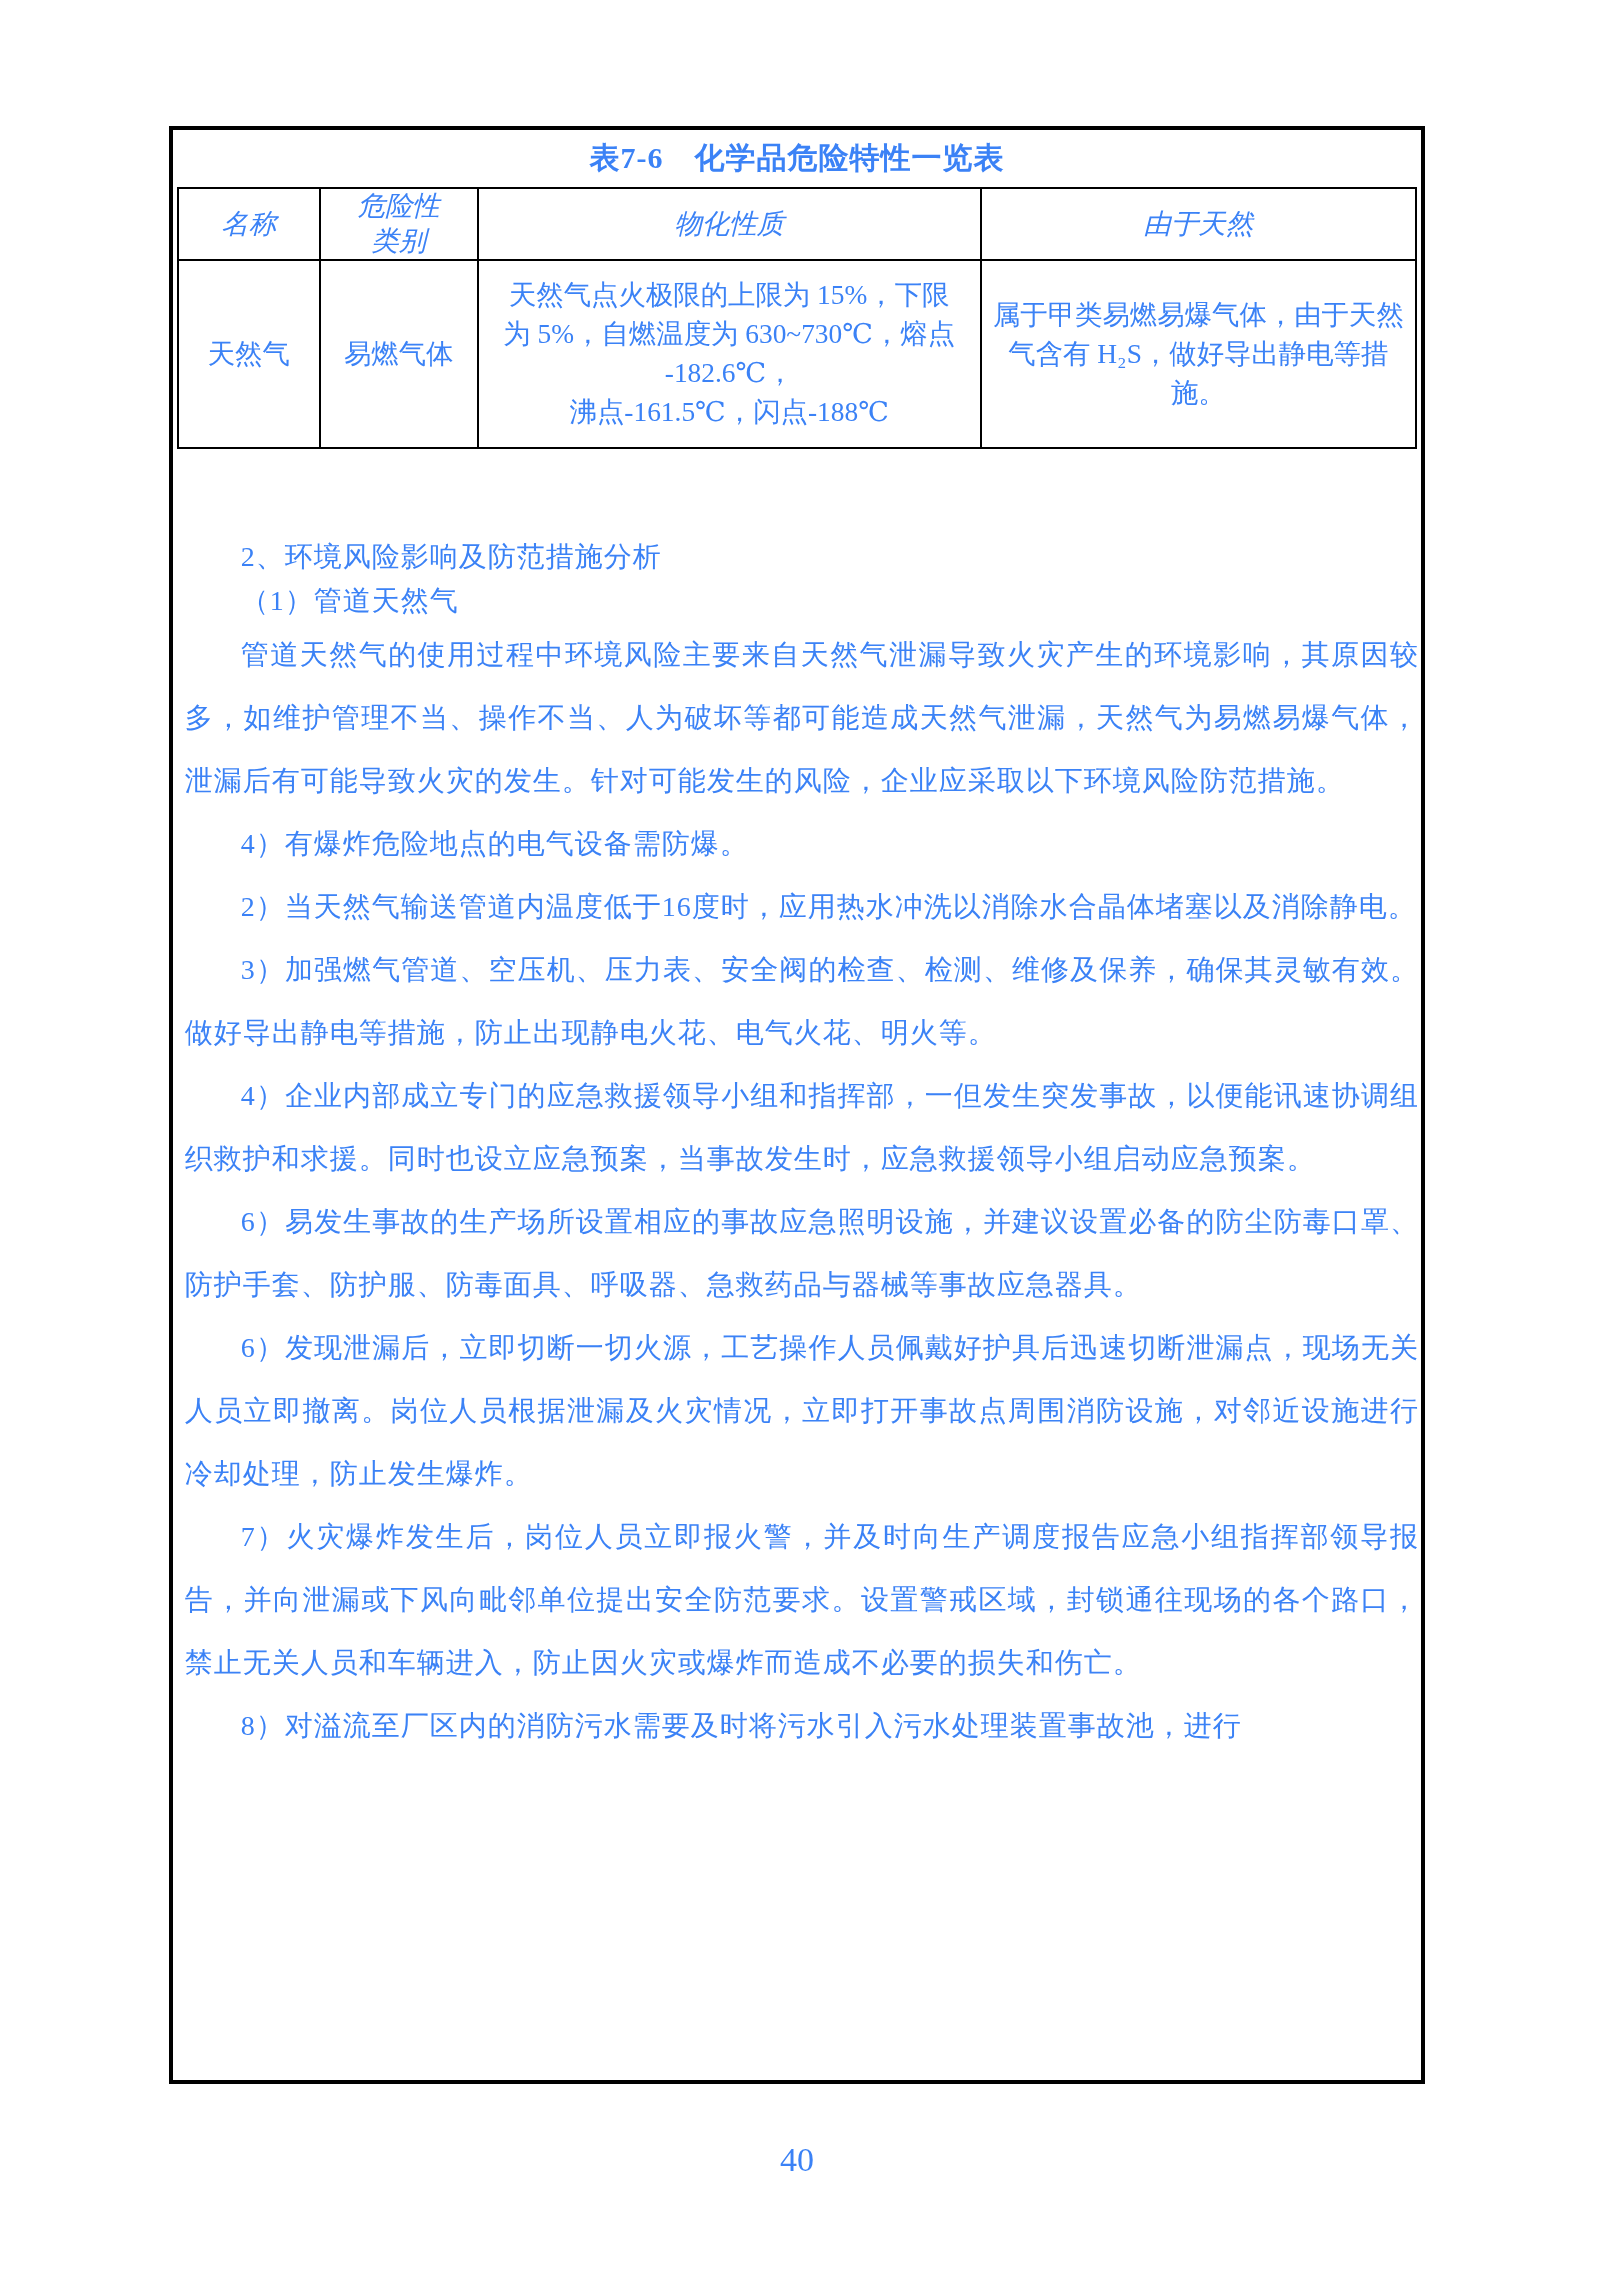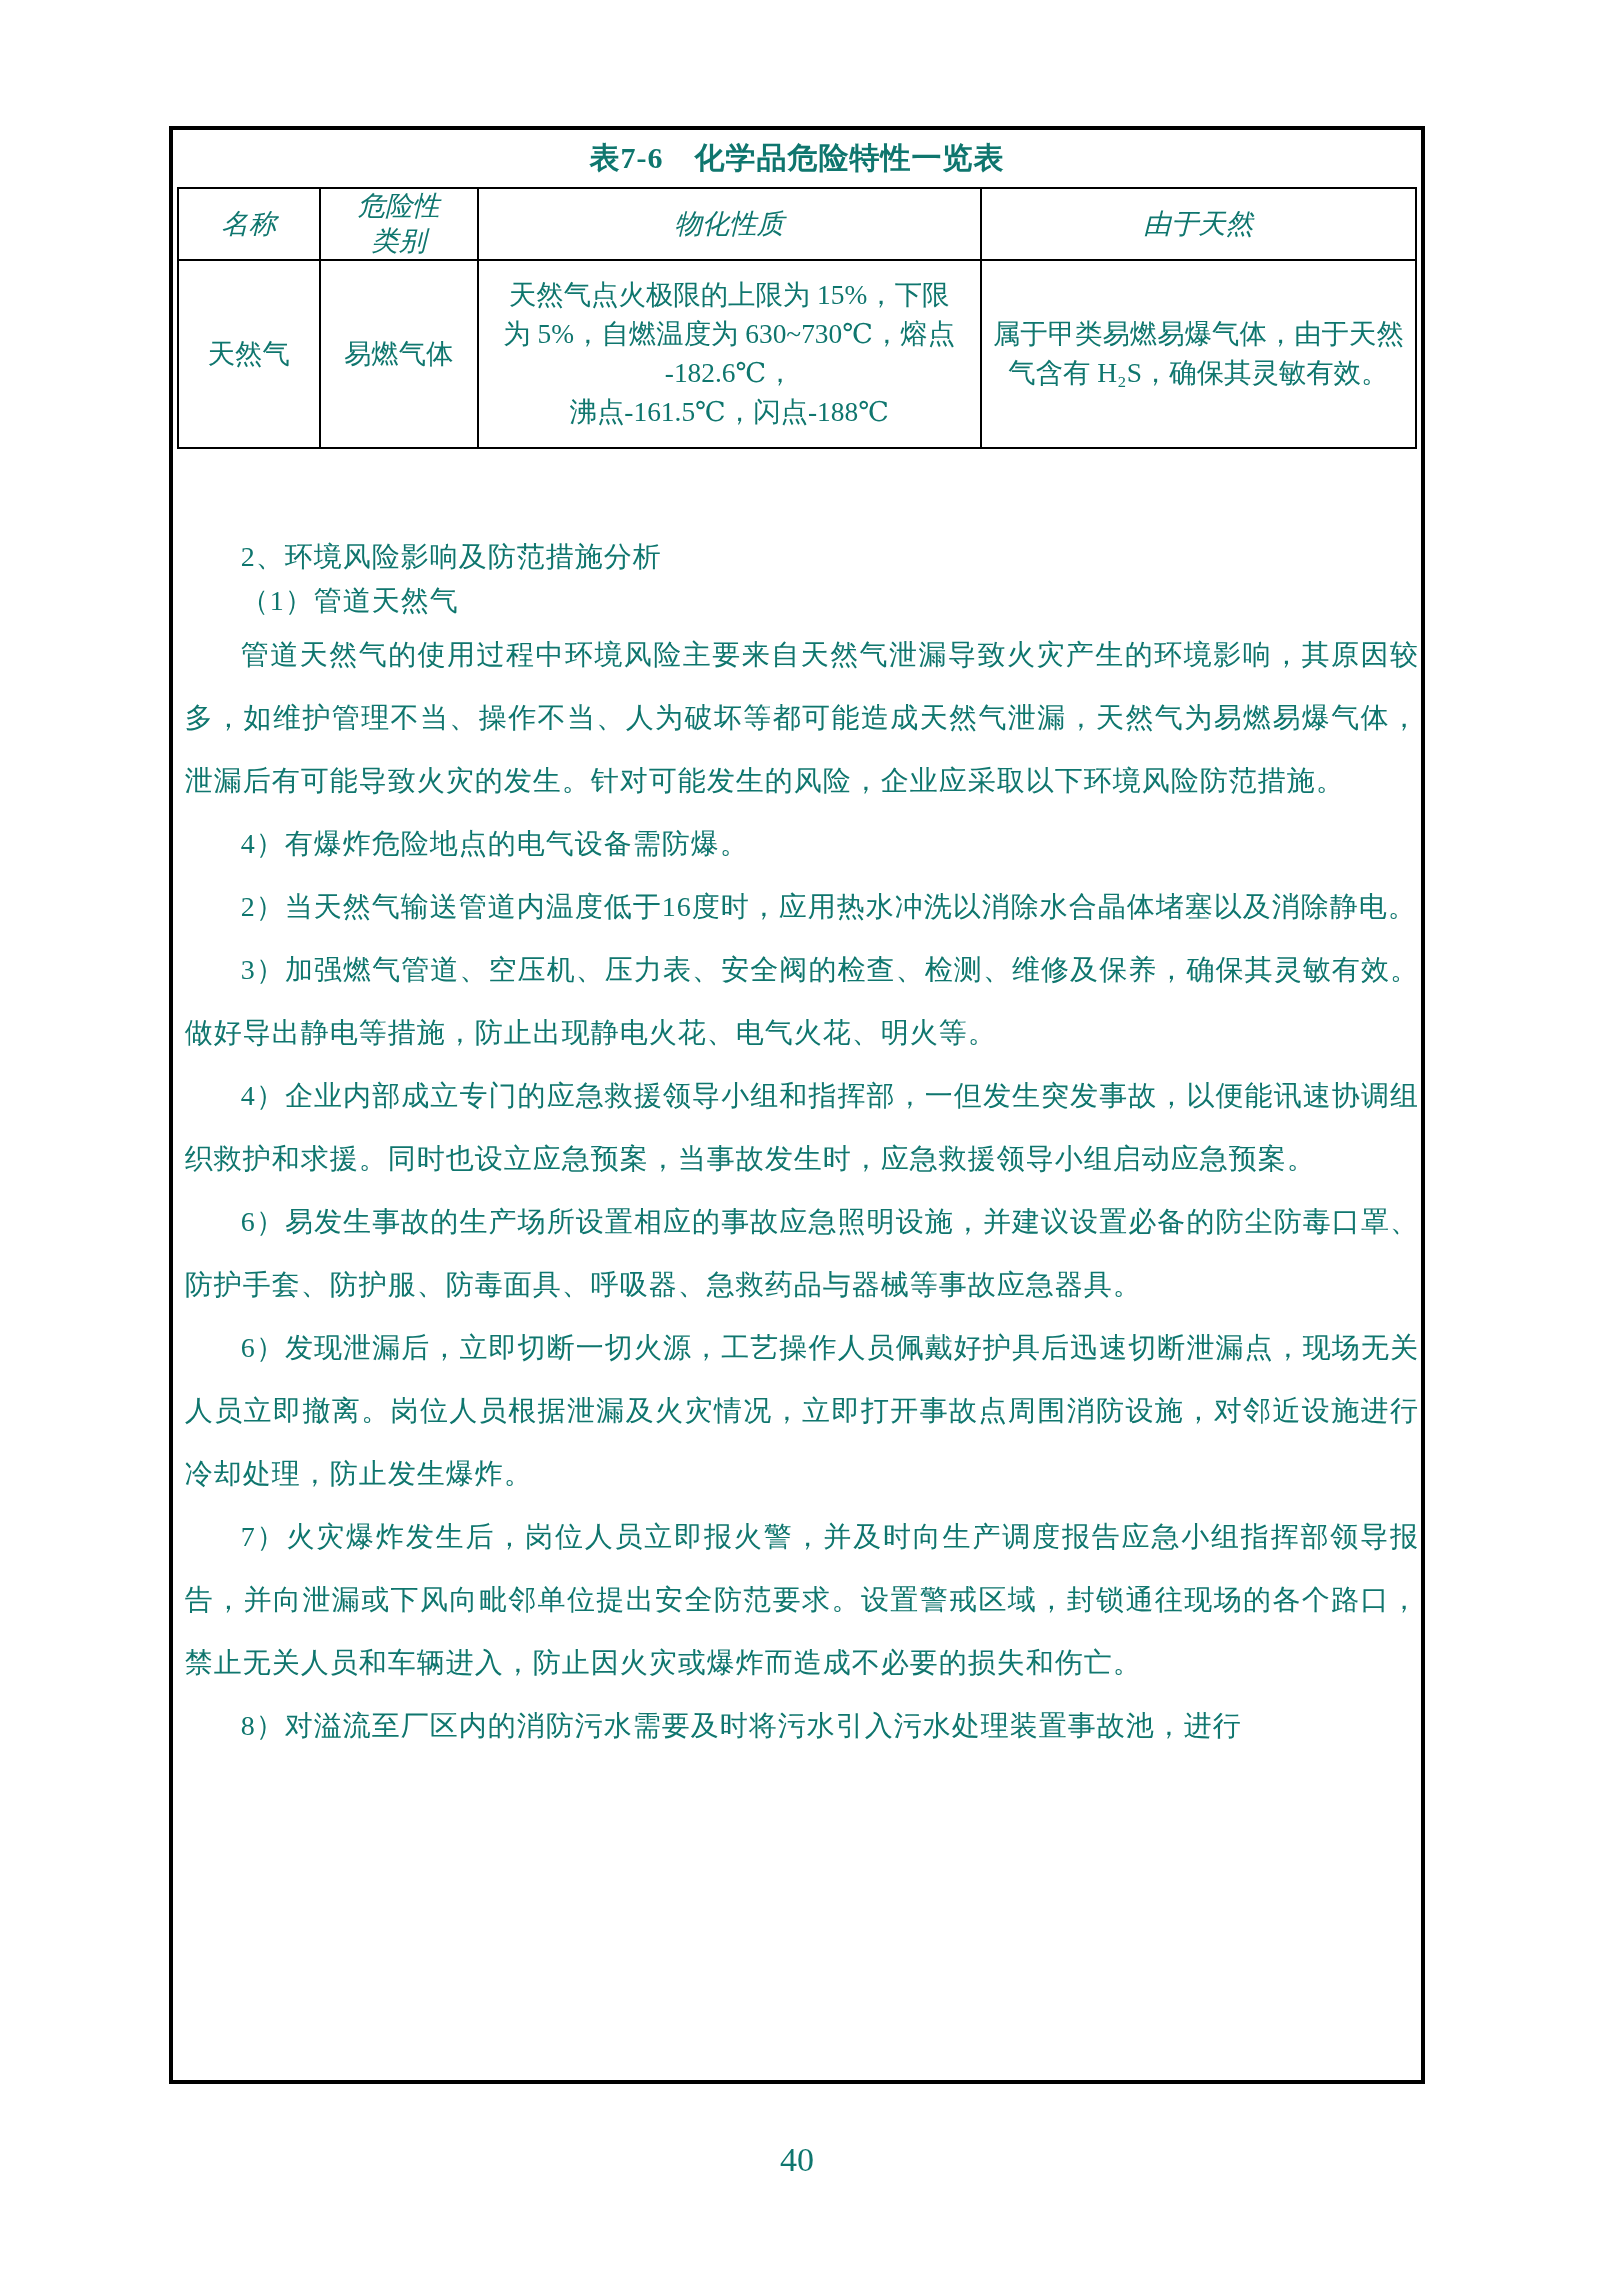--- a/index.html
+++ b/index.html
@@ -1,20 +1,20 @@
 <!DOCTYPE html>
 <html lang="zh"><head>
 <meta charset="utf-8">
 <style>
   html,body { margin:0; padding:0; background:#ffffff; }
   .page {
     position:relative;
     width:1621px; height:2293px;
     background:#ffffff;
-    color:#0f766e;
+    color:#3b82f6;
     font-family:"Liberation Serif","DejaVu Serif",serif;
     overflow:hidden;
   }
   .content-box {
     position:absolute;
     left:169px; top:126px;
     width:1256px; height:1958px;
     border:4.9px solid #000;
     box-sizing:border-box;
   }
@@ -91,21 +91,21 @@
           <th>由于天然</th>
         </tr>
         <tr class="data-row">
           <td>天然气</td>
           <td>易燃气体</td>
           <td class="cell-left">天然气点火极限的上限为 15%，下限
 为 5%，自燃温度为 630~730℃，熔点
 -182.6℃，
 沸点-161.5℃，闪点-188℃</td>
           <td class="cell-left">属于甲类易燃易爆气体，由于天然
-气含有 H₂S，确保其灵敏有效。</td>
+气含有 H₂S，做好导出静电等措施。</td>
         </tr>
       </tbody>
     </table>
 
     <div class="body-text">
       <p class="heading">2、环境风险影响及防范措施分析</p>
       <p class="heading">（1）管道天然气</p>
       <p class="para">管道天然气的使用过程中环境风险主要来自天然气泄漏导致火灾产生的环境影响，其原因较多，如维护管理不当、操作不当、人为破坏等都可能造成天然气泄漏，天然气为易燃易爆气体，泄漏后有可能导致火灾的发生。针对可能发生的风险，企业应采取以下环境风险防范措施。</p>
       <p class="para">4）有爆炸危险地点的电气设备需防爆。</p>
       <p class="para">2）当天然气输送管道内温度低于16度时，应用热水冲洗以消除水合晶体堵塞以及消除静电。</p>

